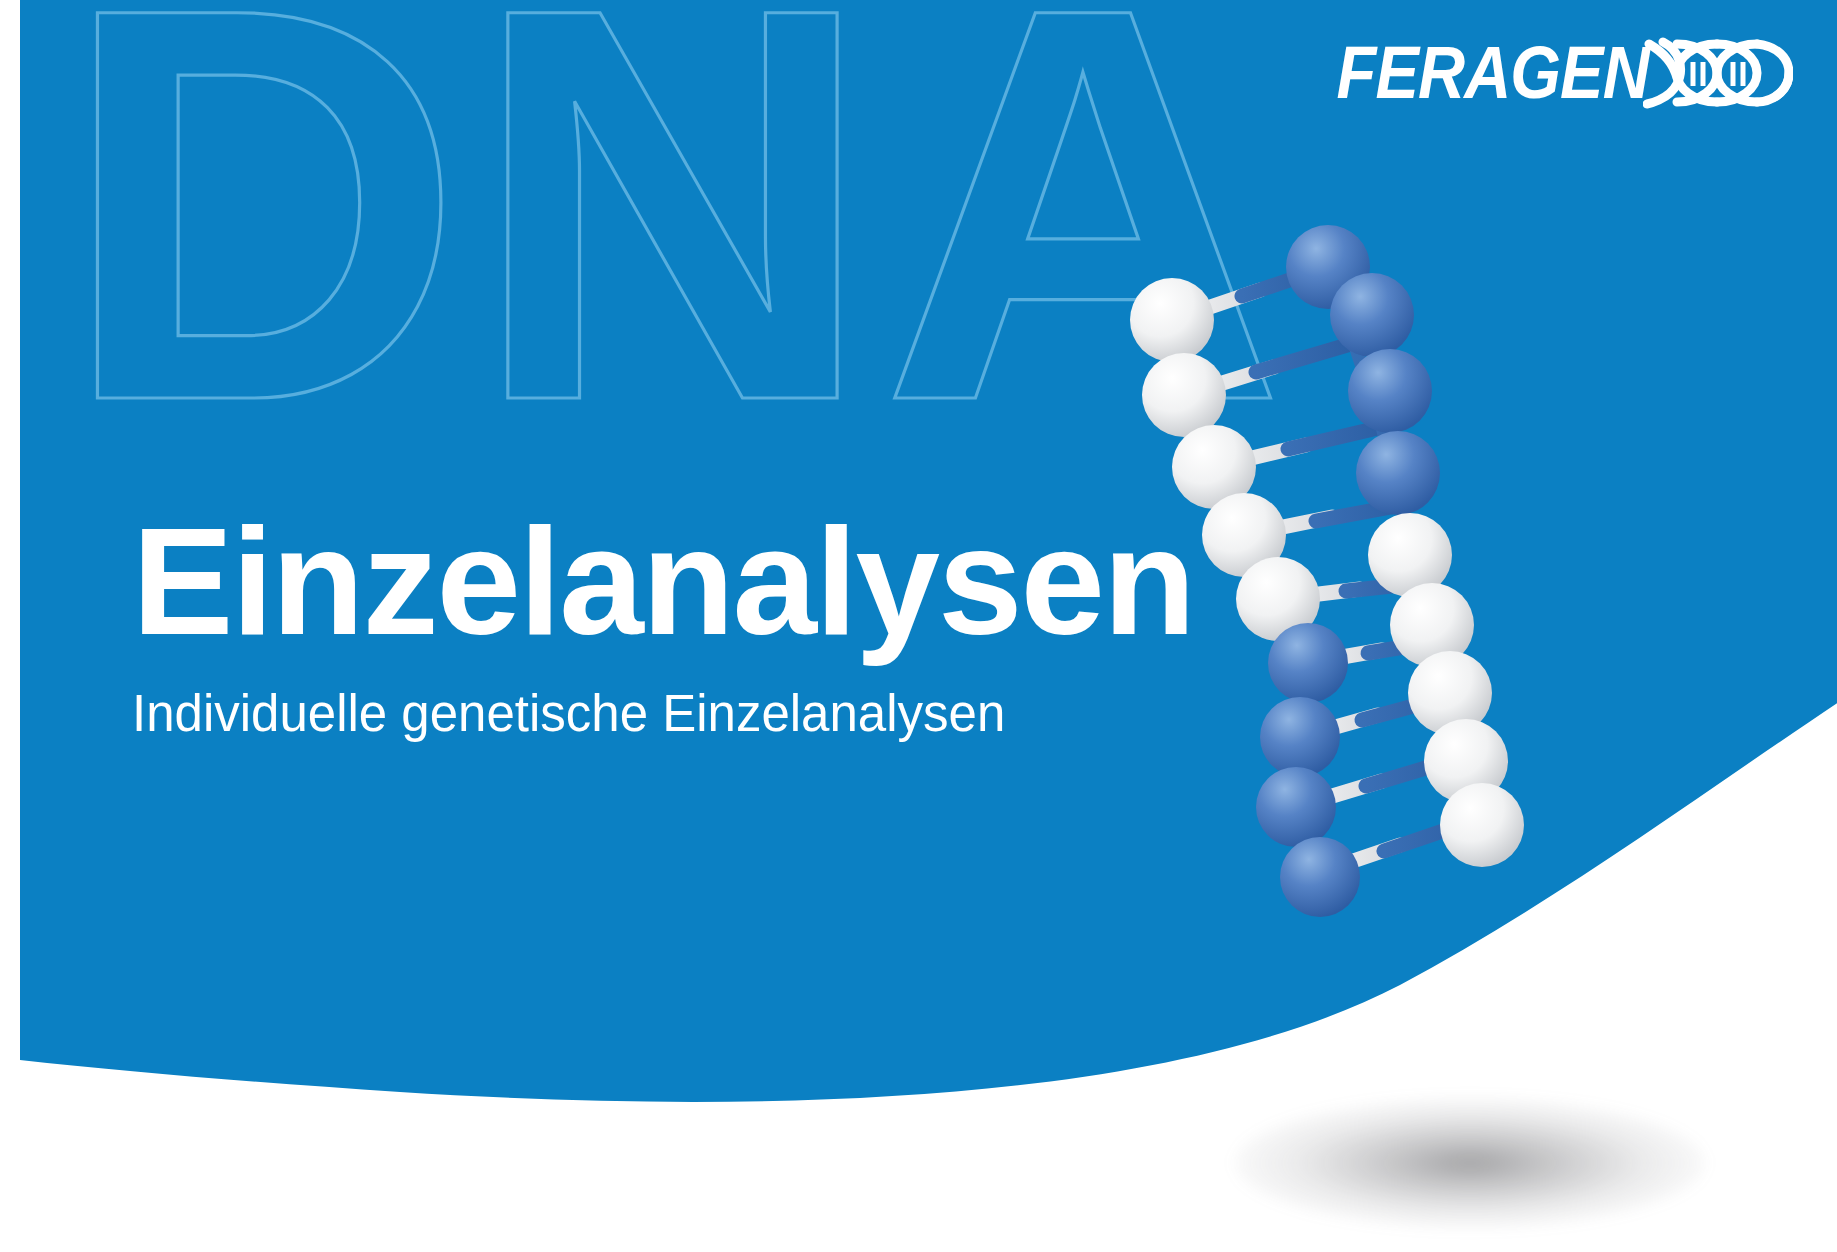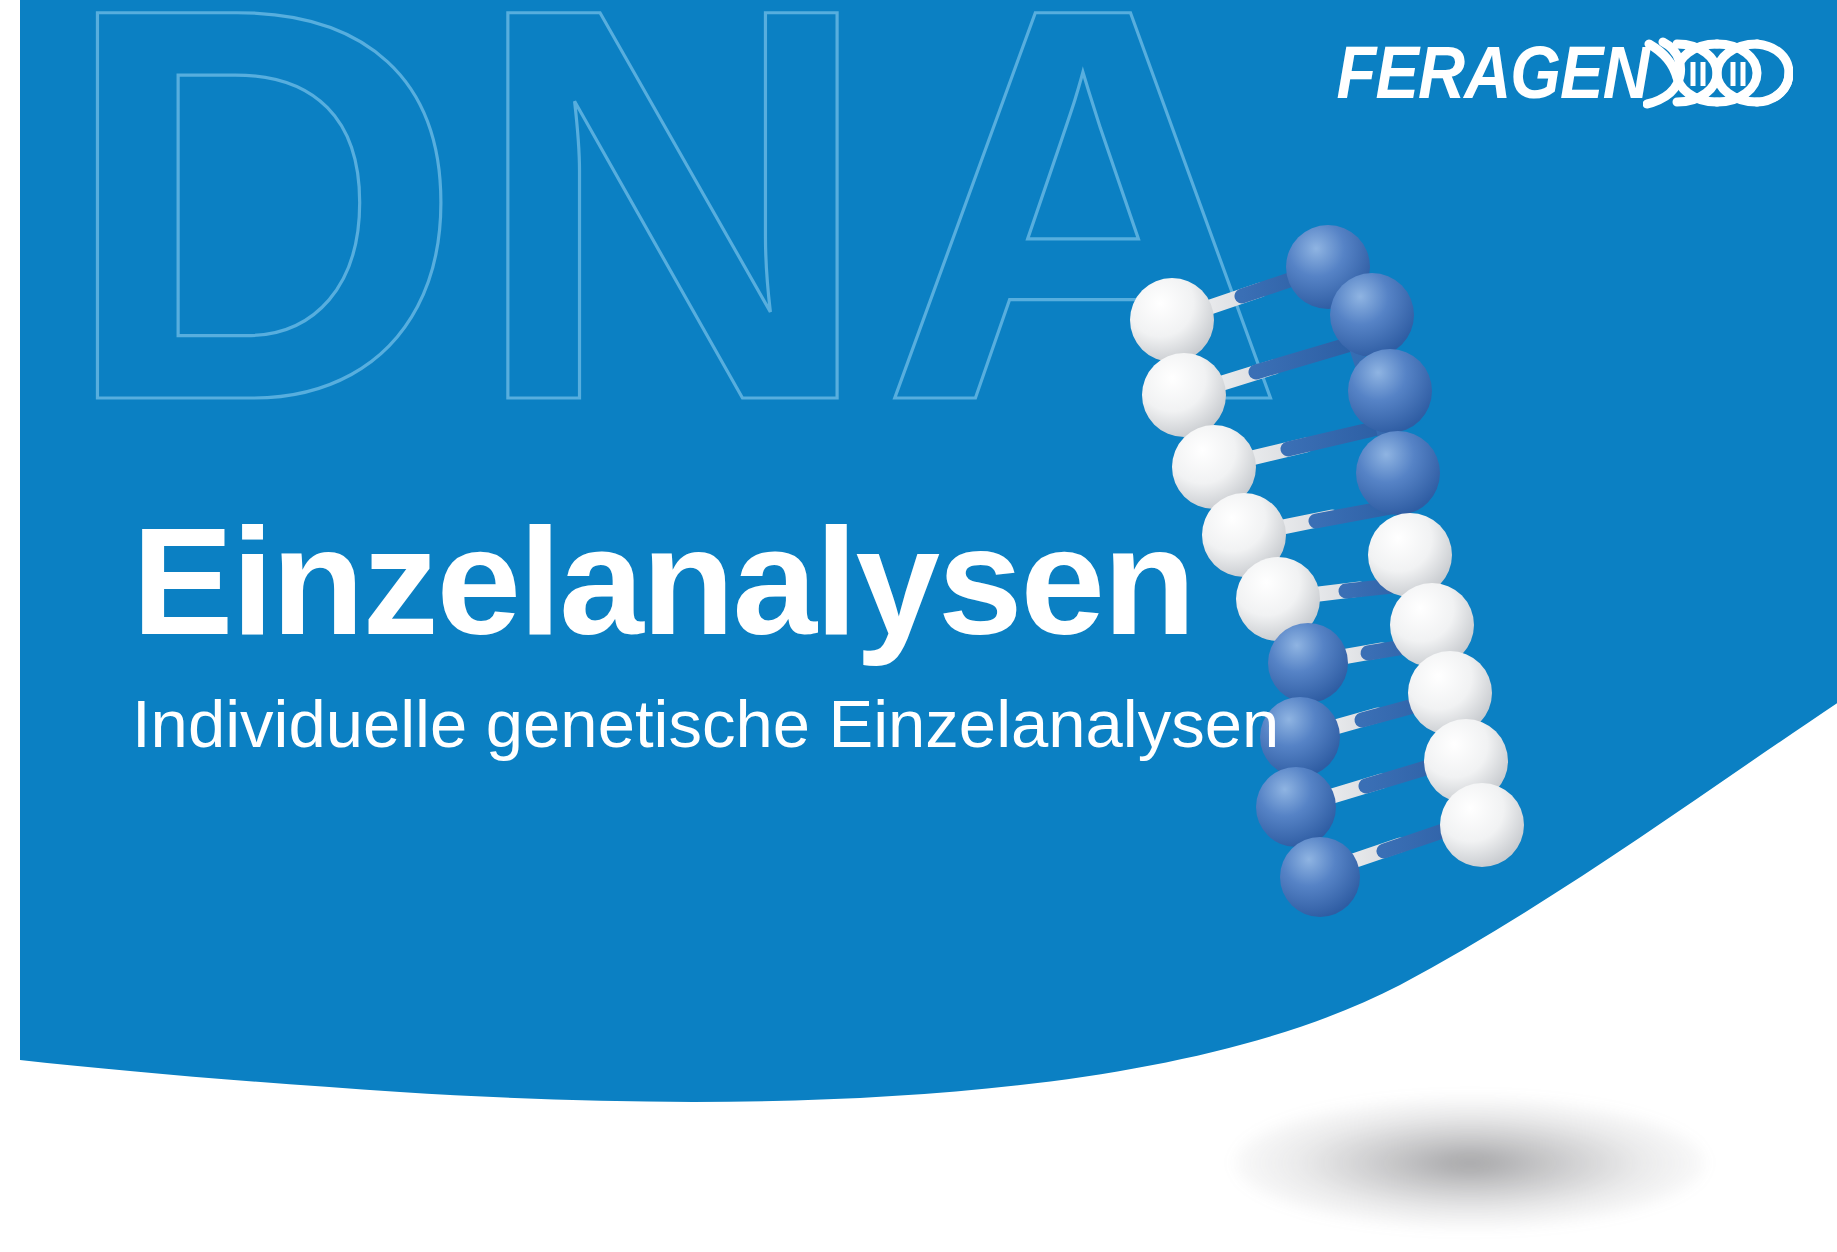--- a/index.html
+++ b/index.html
@@ -85,21 +85,21 @@
     color: #ffffff;
     font-size: 152px;
     font-weight: 700;
     line-height: 1.0;
     letter-spacing: -2px;
     margin: 0;
     white-space: nowrap;
   }
   .subhead {
     color: #ffffff;
-    font-size: 67px;
+    font-size: 51px;
     font-weight: 400;
     line-height: 1.15;
     letter-spacing: 0px;
     margin: 28px 0 0 0;
     white-space: nowrap;
   }
 
   
   .dna-model {
     position: absolute;

